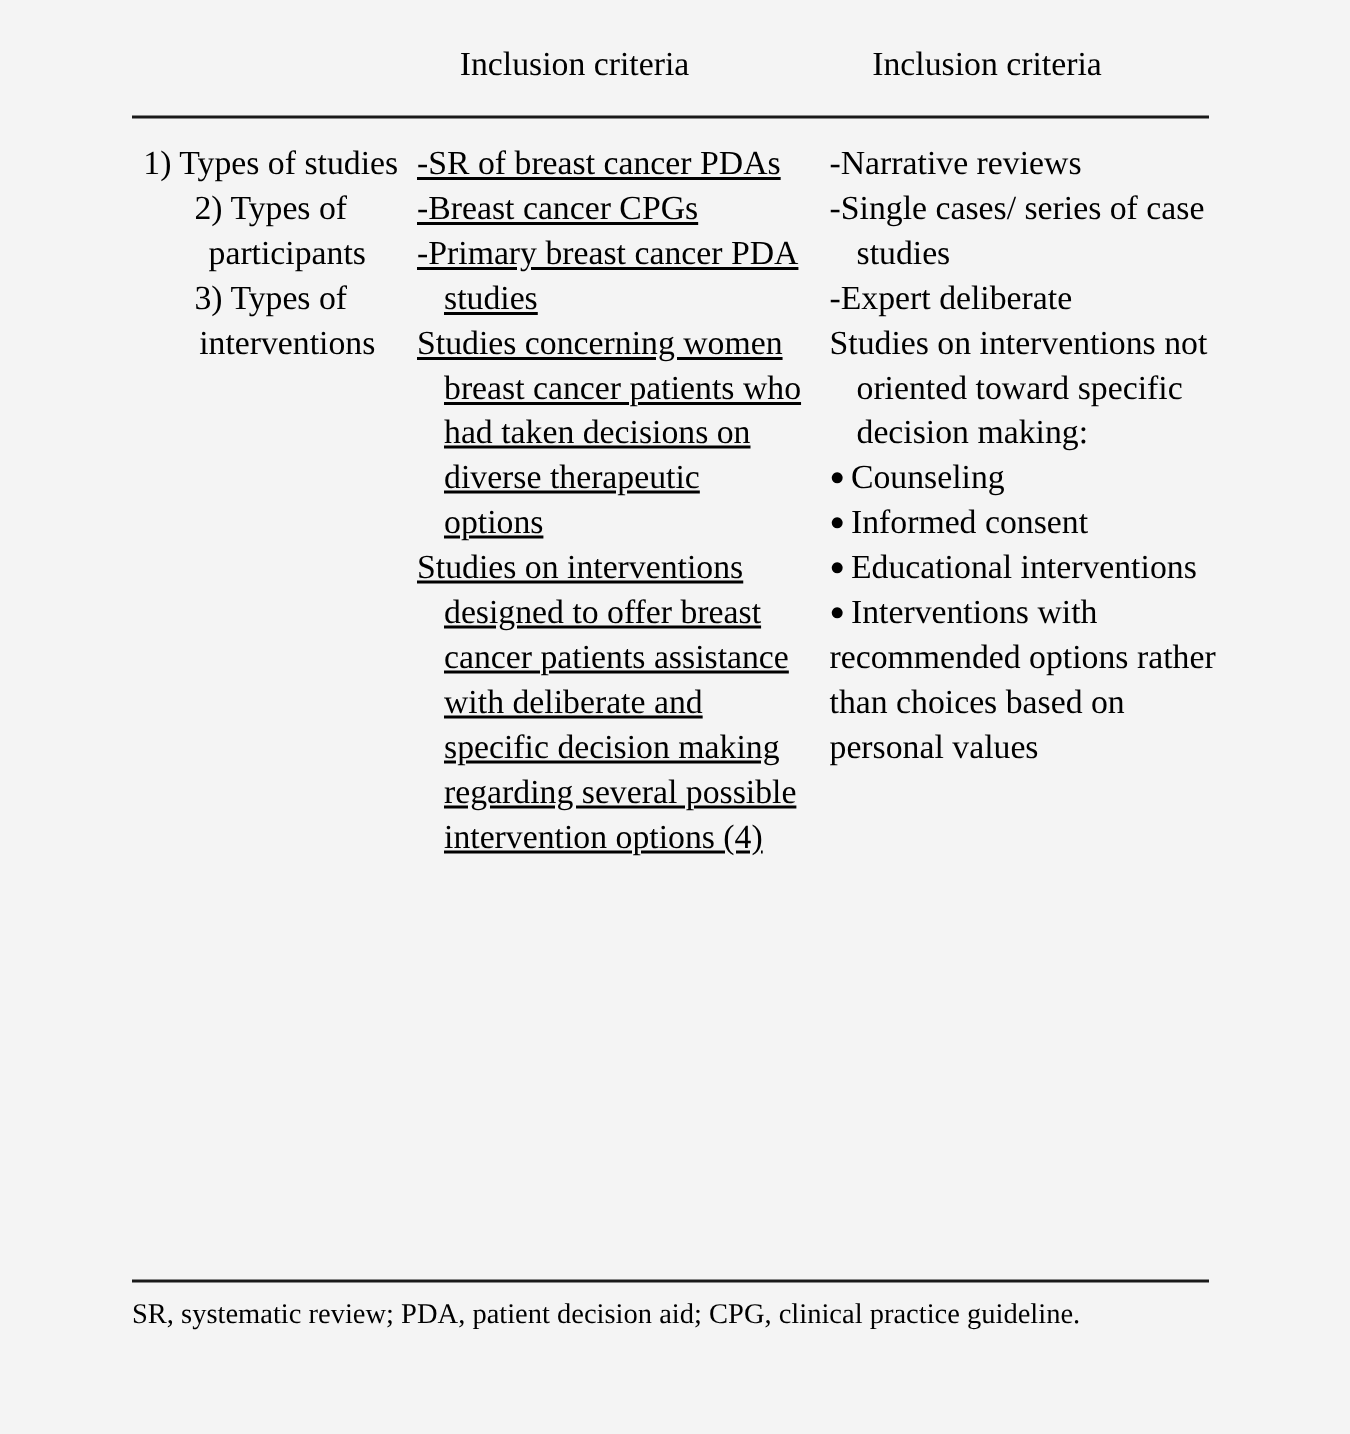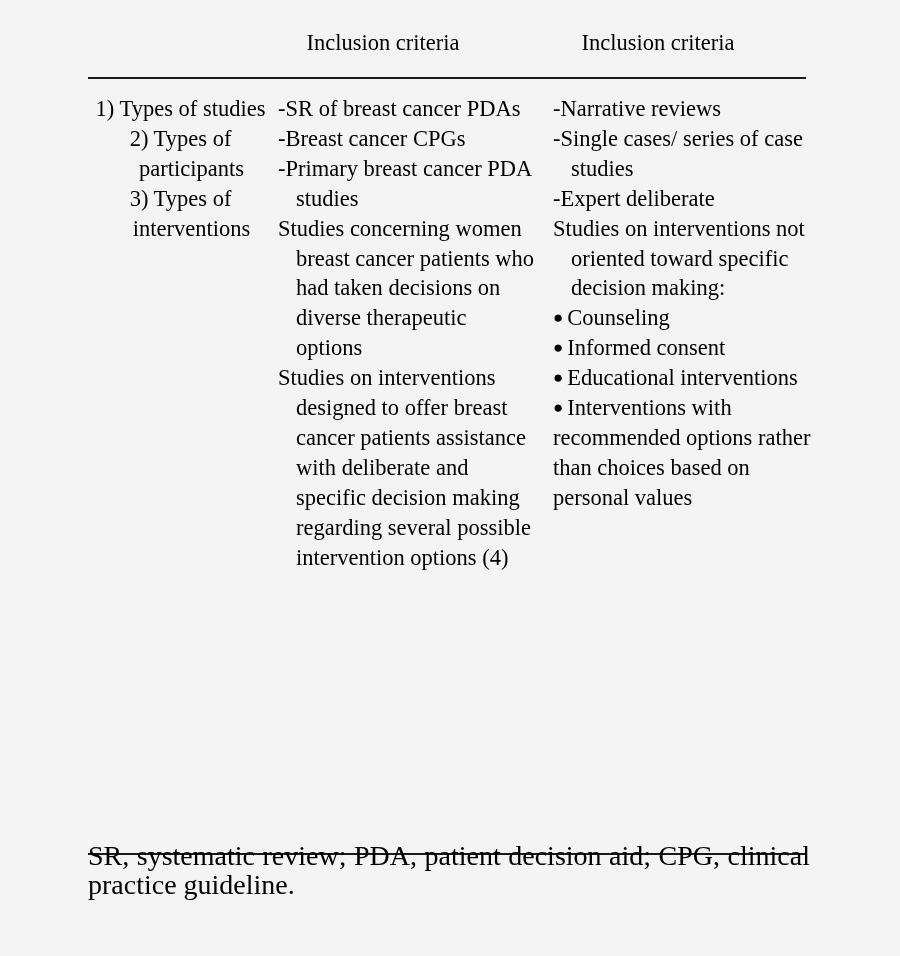--- a/index.html
+++ b/index.html
@@ -59,21 +59,21 @@
     top: 94px;
     width: 740px;
   }
   .body-col {
     position: absolute;
     top: 0;
     font-size: 22.5px;
     line-height: 29.9px;
   }
   .body-col.c1 { left: 0px;   width: 185px; text-align: center; }
-  .body-col.c2 { left: 190px; width: 260px; }
+  .body-col.c2 { left: 190px; width: 260px; text-decoration: underline; }
   .body-col.c3 { left: 465px; width: 268px; }
 
   .cell {
     margin: 0;
     padding: 0;
   }
   
   .cell.hang1 { padding-left: 22px; text-indent: -22px; }
   .cell.hang2 { padding-left: 18px; text-indent: -18px; }
 
@@ -90,23 +90,23 @@
   .bullet-dot {
     font-size: 17px;
     vertical-align: 0.12em;
     padding-right: 4px;
   }
 
   
   .footnote {
     position: absolute;
     left: 88px;
-    top: 841px;
+    top: 862px;
     width: 722px;
-    font-size: 28px;
+    font-size: 19px;
     line-height: 29px;
     text-align: justify;
   }
 </style>
 </head>
 <body>
 
 <div id="table-root">
 
   <div class="header-row">

